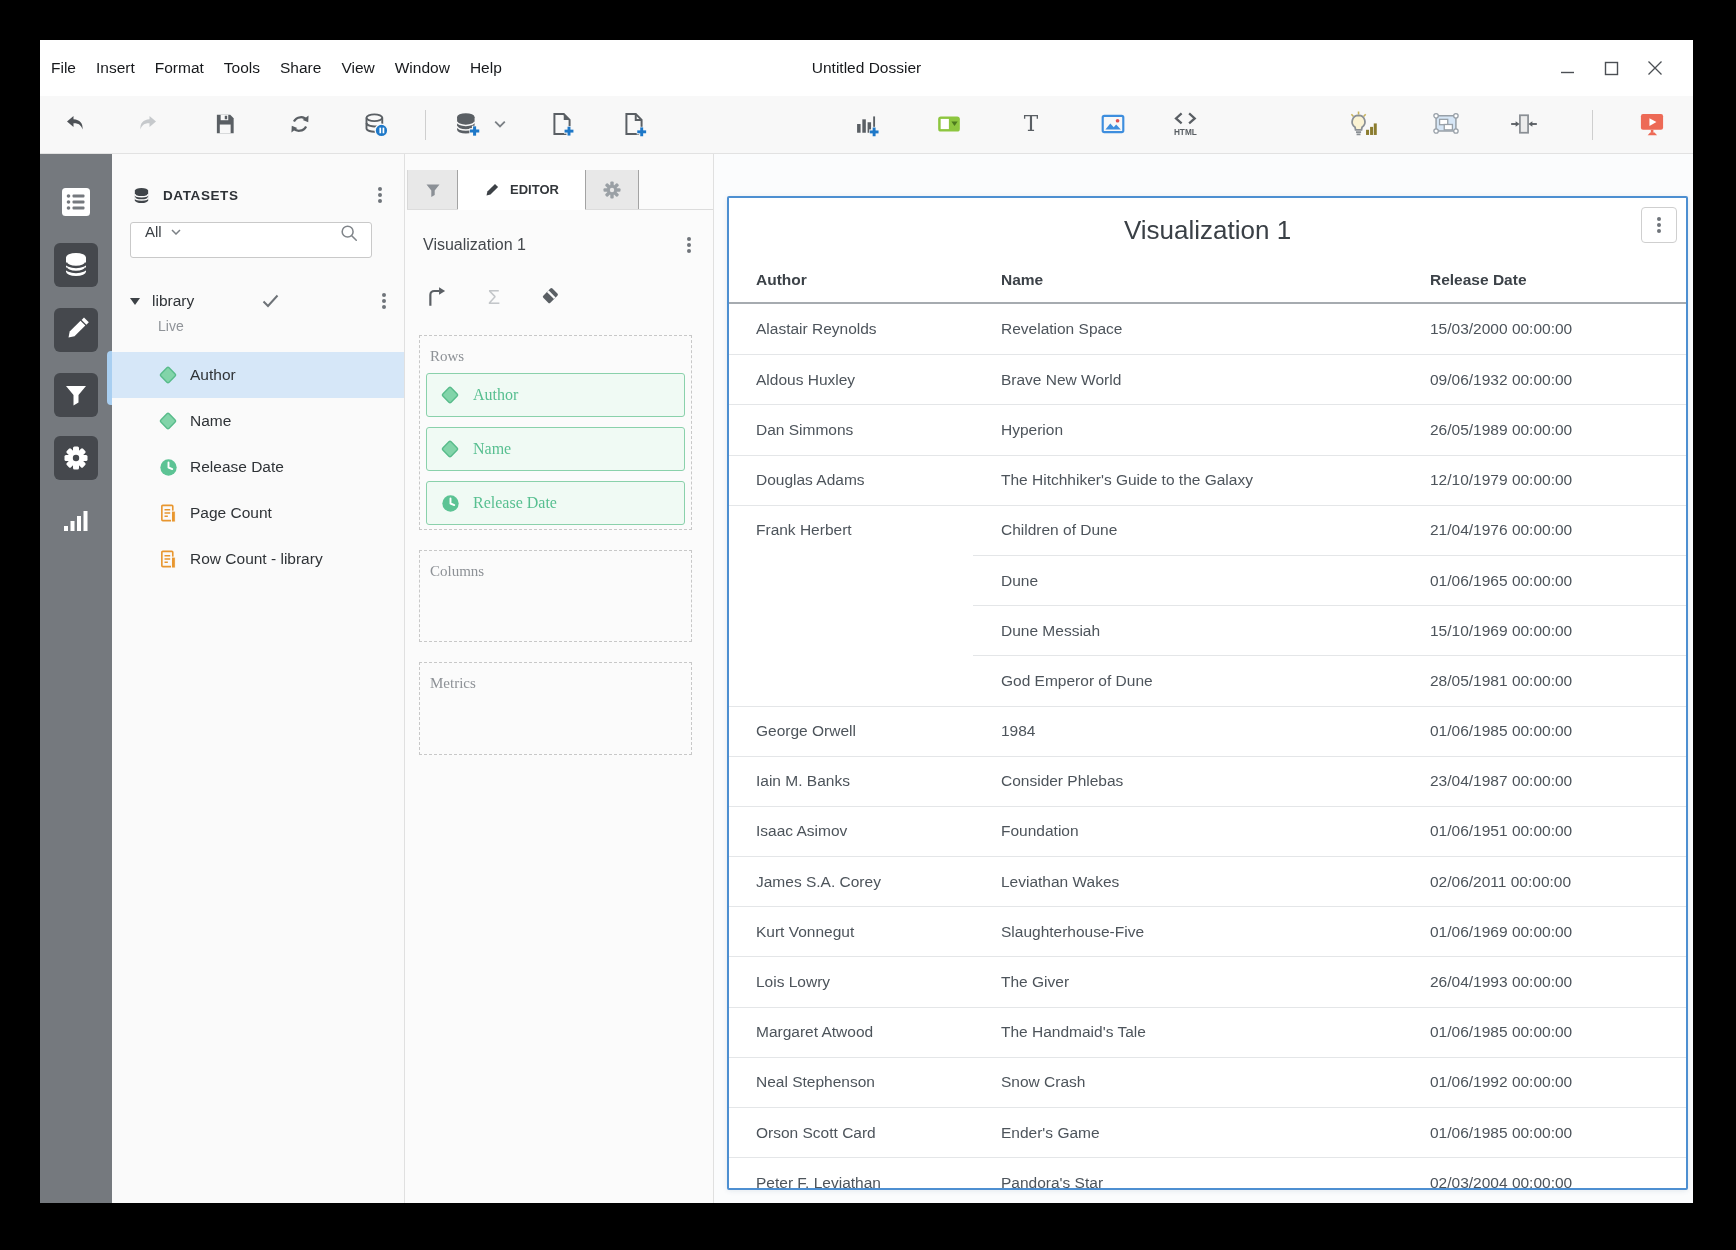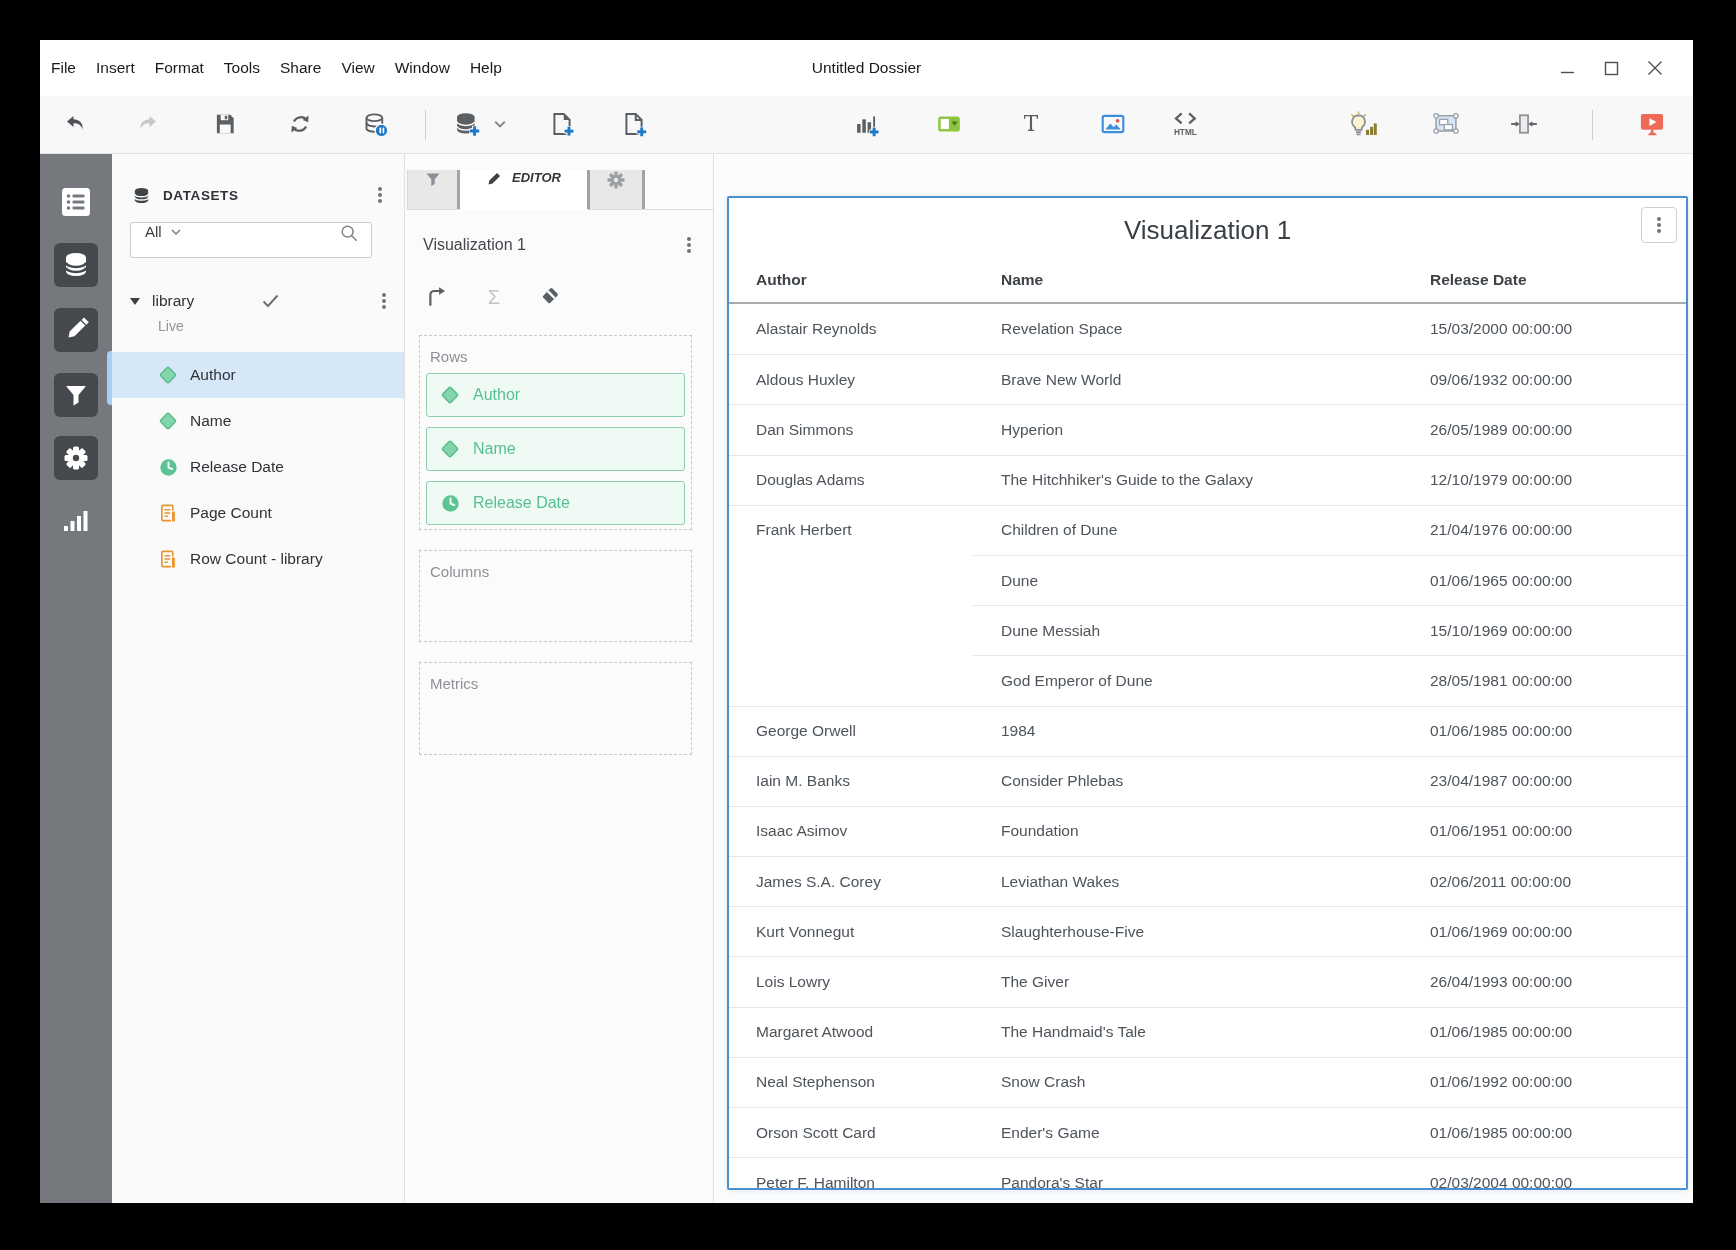--- a/index.html
+++ b/index.html
@@ -52,31 +52,31 @@
   .ds-item .fi{width:20px;height:20px;margin-right:12px;display:flex;align-items:center;justify-content:center;}
   .ds-item-label{font-size:15.5px;color:#2f3337;}
   .fi svg{display:none;}
   .t-attribute .fi .ic-diamond{display:block;}
   .t-date .fi .ic-clock{display:block;}
   .t-metric .fi .ic-metric{display:block;}
 
   
   .editor{position:relative;width:308px;background:#fbfbfb;border-right:1px solid #e0e0e0;flex:none;}
   .tabs{position:absolute;top:16px;left:2px;right:0;height:39px;display:flex;align-items:stretch;border-bottom:1px solid #dcdcdc;}
-  .tab{display:flex;align-items:flex-start;justify-content:center;background:#e8e8e8;border-right:3px solid #a3a3a3;font-style:italic;}
+  .tab{display:flex;align-items:center;justify-content:center;background:#e8e8e8;border-right:1px solid #a3a3a3;}
   .tab.first{border-left:1px solid #d8d8d8;width:49px;}
   .tab.gear-tab{width:52px;}
   .tab.active{background:#fff;width:127px;gap:9px;font-size:13px;font-weight:bold;color:#33373b;margin-bottom:-1px;border-bottom:1px solid #fff;}
   .tabs .tab-filler{flex:1;background:#fbfbfb;}
   .ed-name-row{position:absolute;top:80px;left:18px;right:12px;height:22px;display:flex;align-items:center;}
   .ed-name{font-size:16px;color:#44484d;}
   .mini-toolbar{position:absolute;top:130px;left:18px;display:flex;gap:26px;align-items:center;}
   .mini-btn{width:30px;height:26px;display:flex;align-items:center;justify-content:center;}
   .sigma{font-size:20px;color:#c3c6c9;line-height:1;}
-  .zone{position:absolute;left:14px;right:21px;border:1px dashed #c8c8c8;box-sizing:border-box;padding:10px 4px 0 4px;}
+  .zone{position:absolute;left:14px;right:21px;border:1px dashed #c8c8c8;box-sizing:border-box;padding:10px 4px 0 4px;font-family:Liberation Serif, serif;}
   .zone-label{font-size:15px;color:#8d9196;margin:2px 0 8px 6px;}
   .zone-rows{top:181px;height:195px;}
   .zone-cols{top:396px;height:92px;}
   .zone-metrics{top:508px;height:93px;}
   .chip{height:44px;margin:0 2px 10px 2px;background:#f0faf4;border:1px solid #8ad1ab;border-radius:3px;display:flex;align-items:center;padding-left:13px;box-sizing:border-box;}
   .chip .fi{width:20px;height:20px;margin-right:13px;display:flex;align-items:center;justify-content:center;}
   .chip-label{font-size:16px;color:#57bf90;}
   .chip .fi svg{display:none;}
   .chip.t-attribute .ic-diamond{display:block;}
   .chip.t-date .ic-clock{display:block;}
@@ -654,21 +654,21 @@
                 <div class="cell c-author">Neal Stephenson</div>
                 <div class="cell c-name">Snow Crash</div>
                 <div class="cell c-date">01/06/1992 00:00:00</div>
               </div>
               <div class="grid-row">
                 <div class="cell c-author">Orson Scott Card</div>
                 <div class="cell c-name">Ender's Game</div>
                 <div class="cell c-date">01/06/1985 00:00:00</div>
               </div>
               <div class="grid-row">
-                <div class="cell c-author">Peter F. Hamilton</div>
+                <div class="cell c-author">Peter F. Leviathan</div>
                 <div class="cell c-name">Pandora's Star</div>
                 <div class="cell c-date">02/03/2004 00:00:00</div>
               </div>
             </div>
         </div>
       </div>
     </div>
 
   </div>
 </div>

